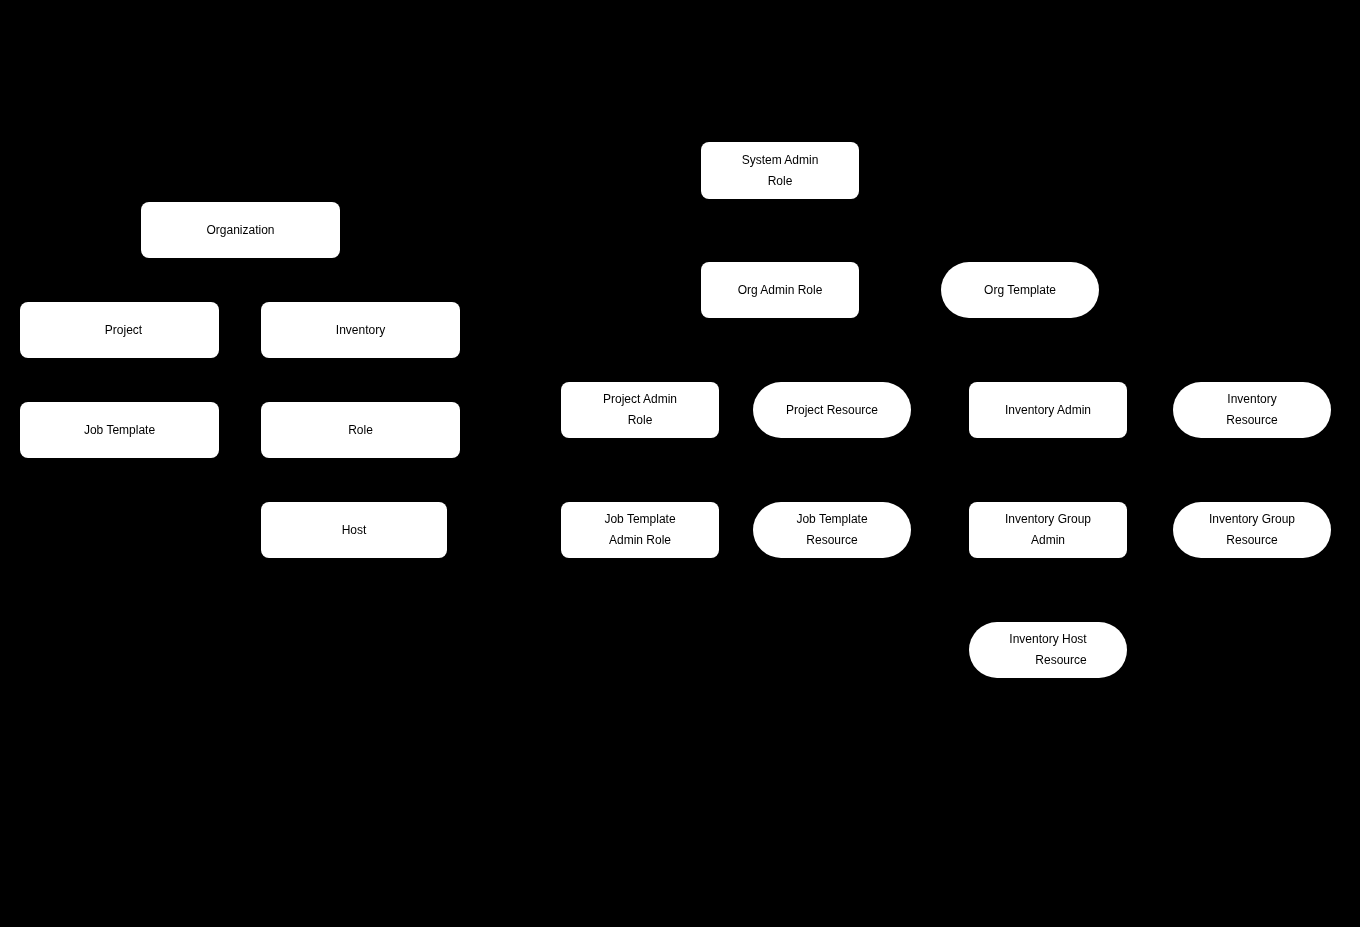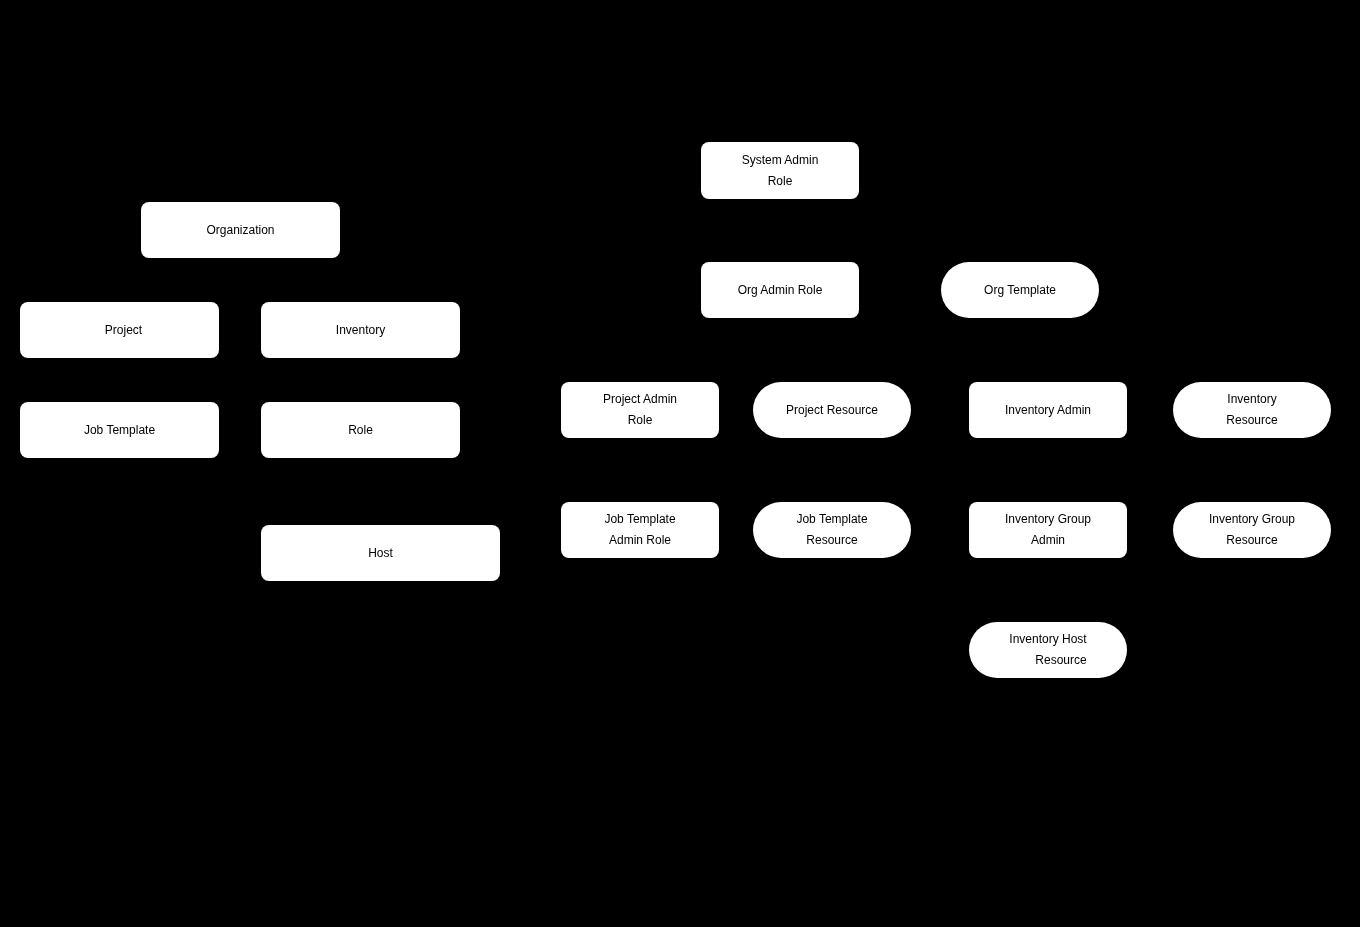--- a/index.html
+++ b/index.html
@@ -54,21 +54,21 @@
     </div>
     <div class="node rect" style="left: 261px; top: 302px; width: 199px; height: 56px;">
       <span class="node-label">Inventory</span>
     </div>
     <div class="node rect" style="left: 20px; top: 402px; width: 199px; height: 56px;">
       <span class="node-label">Job Template</span>
     </div>
     <div class="node rect" style="left: 261px; top: 402px; width: 199px; height: 56px;">
       <span class="node-label">Role</span>
     </div>
-    <div class="node rect" style="left: 261px; top: 502px; width: 239px; height: 56px; margin-top: 23px;">
+    <div class="node rect" style="left: 261px; top: 502px; width: 186px; height: 56px;">
       <span class="node-label">Host</span>
     </div>
     <div class="node rect" style="left: 701px; top: 142px; width: 158px; height: 57px;">
       <span class="node-label">System Admin
 Role</span>
     </div>
     <div class="node rect" style="left: 701px; top: 262px; width: 158px; height: 56px;">
       <span class="node-label">Org Admin Role</span>
     </div>
     <div class="node pill" style="left: 941px; top: 262px; width: 158px; height: 56px;">

